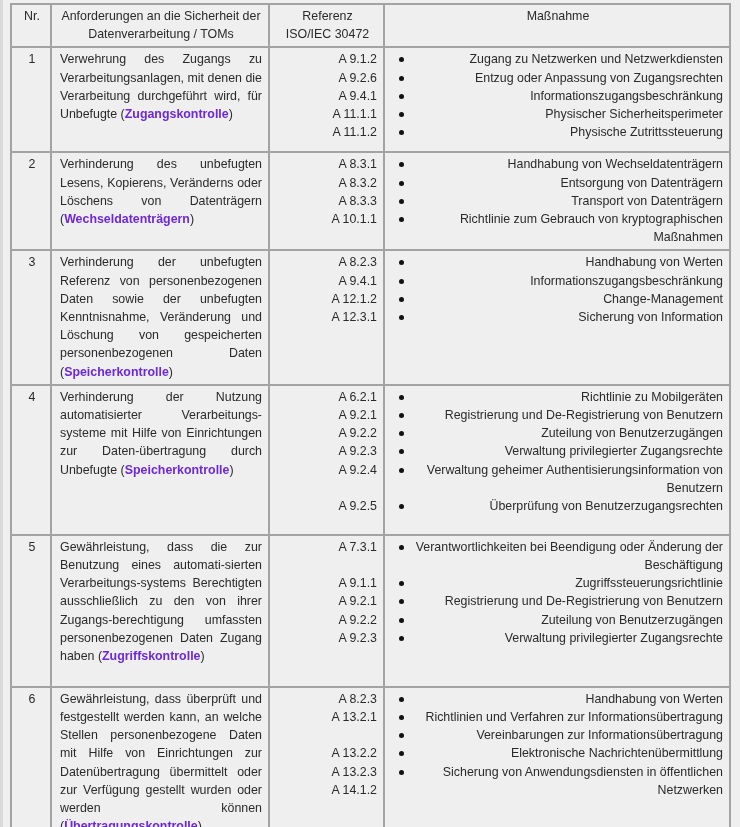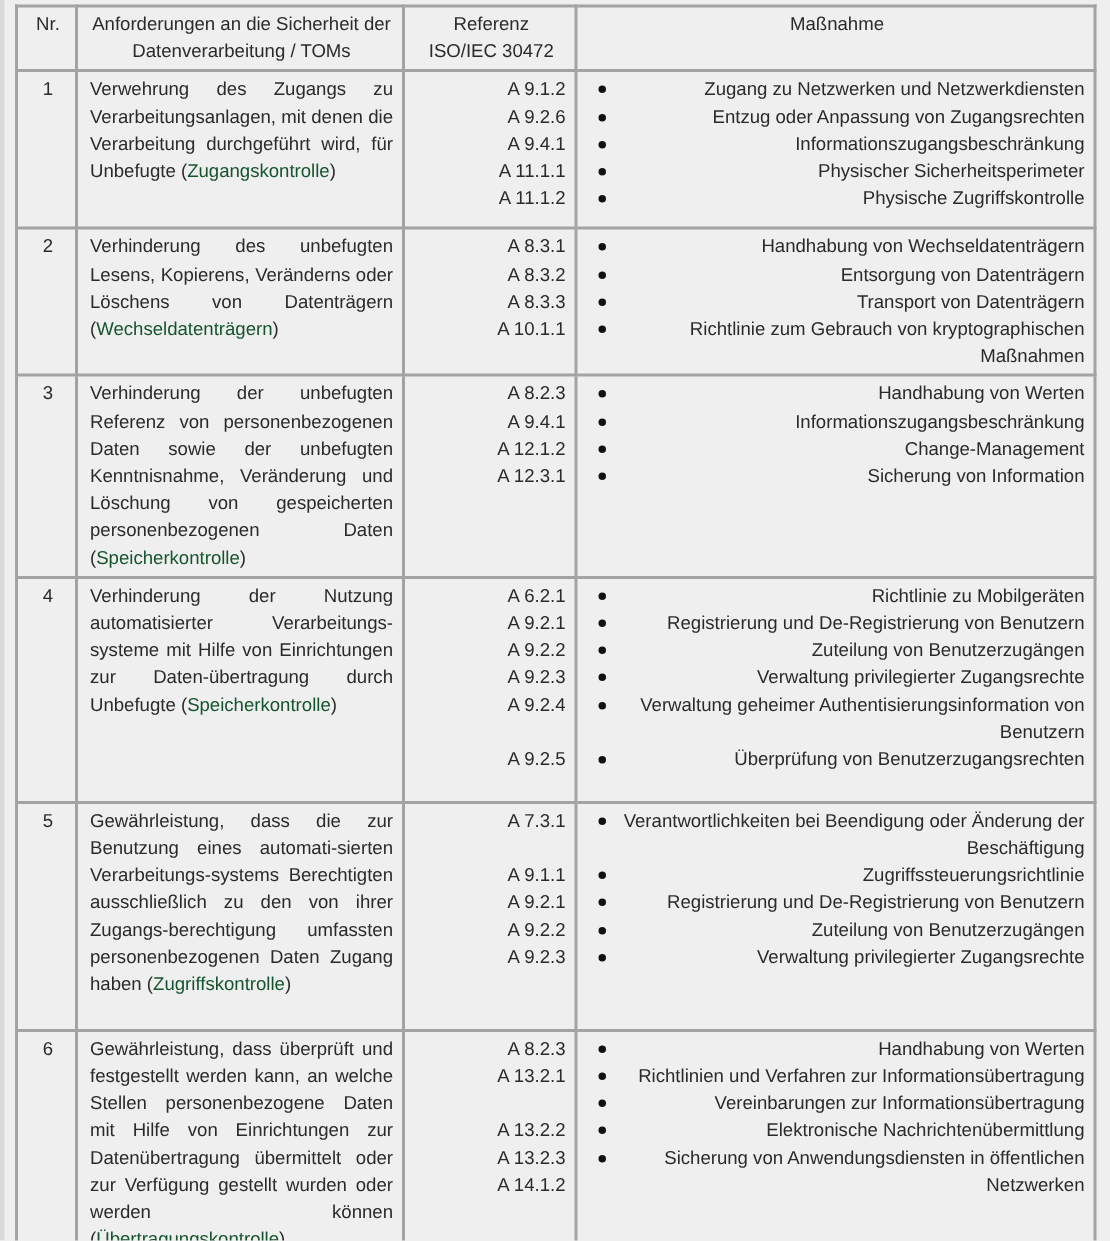--- a/index.html
+++ b/index.html
@@ -39,21 +39,21 @@
   .ref { text-align: right; }
   .ref div { min-height: 18.2px; }
   ul.mass { list-style: none; margin: 0; padding: 0 0 0 22px; text-align: right; }
   ul.mass li { position: relative; }
   ul.mass li::before {
     content: ""; position: absolute; left: -16px; top: 7px;
     width: 5px; height: 5px; border-radius: 50%; background: #111;
   }
   .hdr-left { text-align: center; }
   .hdr-center { text-align: center; }
-  b { font-weight: normal; color: #14532d; }
+  b { font-weight: bold; color: #6d28d9; }
   tr.r1 td { height: 98px; }
   tr.r2 td { height: 86px; }
   tr.r3 td { height: 123px; }
   tr.r4 td { height: 143px; }
   tr.r5 td { height: 145px; }
   tr.r6 td { height: 148px; }
   tr.rh th { height: 33px; }
 </style>
 </head>
 <body>
@@ -85,21 +85,21 @@
           <div>A 9.4.1</div>
           <div>A 11.1.1</div>
           <div>A 11.1.2</div>
         </td>
         <td>
           <ul class="mass">
             <li>Zugang zu Netzwerken und Netzwerkdiensten</li>
             <li>Entzug oder Anpassung von Zugangsrechten</li>
             <li>Informationszugangsbeschränkung</li>
             <li>Physischer Sicherheitsperimeter</li>
-            <li>Physische Zugriffskontrolle</li>
+            <li>Physische Zutrittssteuerung</li>
           </ul>
         </td>
       </tr>
       <tr class="r2">
         <td class="nr">2</td>
         <td class="req"><span>Verhinderung des unbefugten Lesens, Kopierens, Veränderns oder Löschens von Datenträgern (</span><b>Wechseldatenträgern</b><span>)</span></td>
         <td class="ref">
           <div>A 8.3.1</div>
           <div>A 8.3.2</div>
           <div>A 8.3.3</div>

